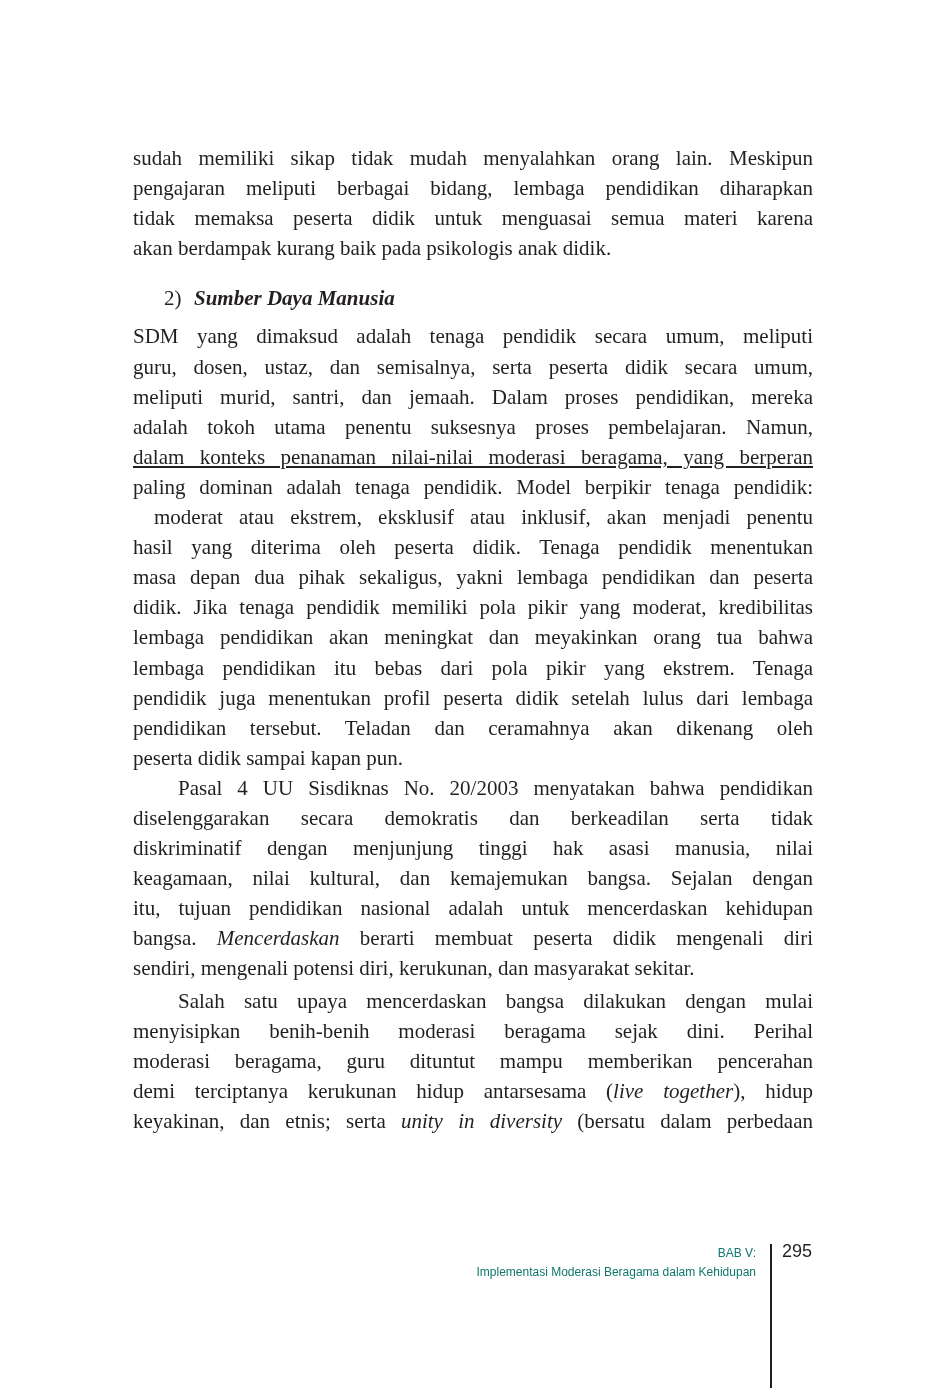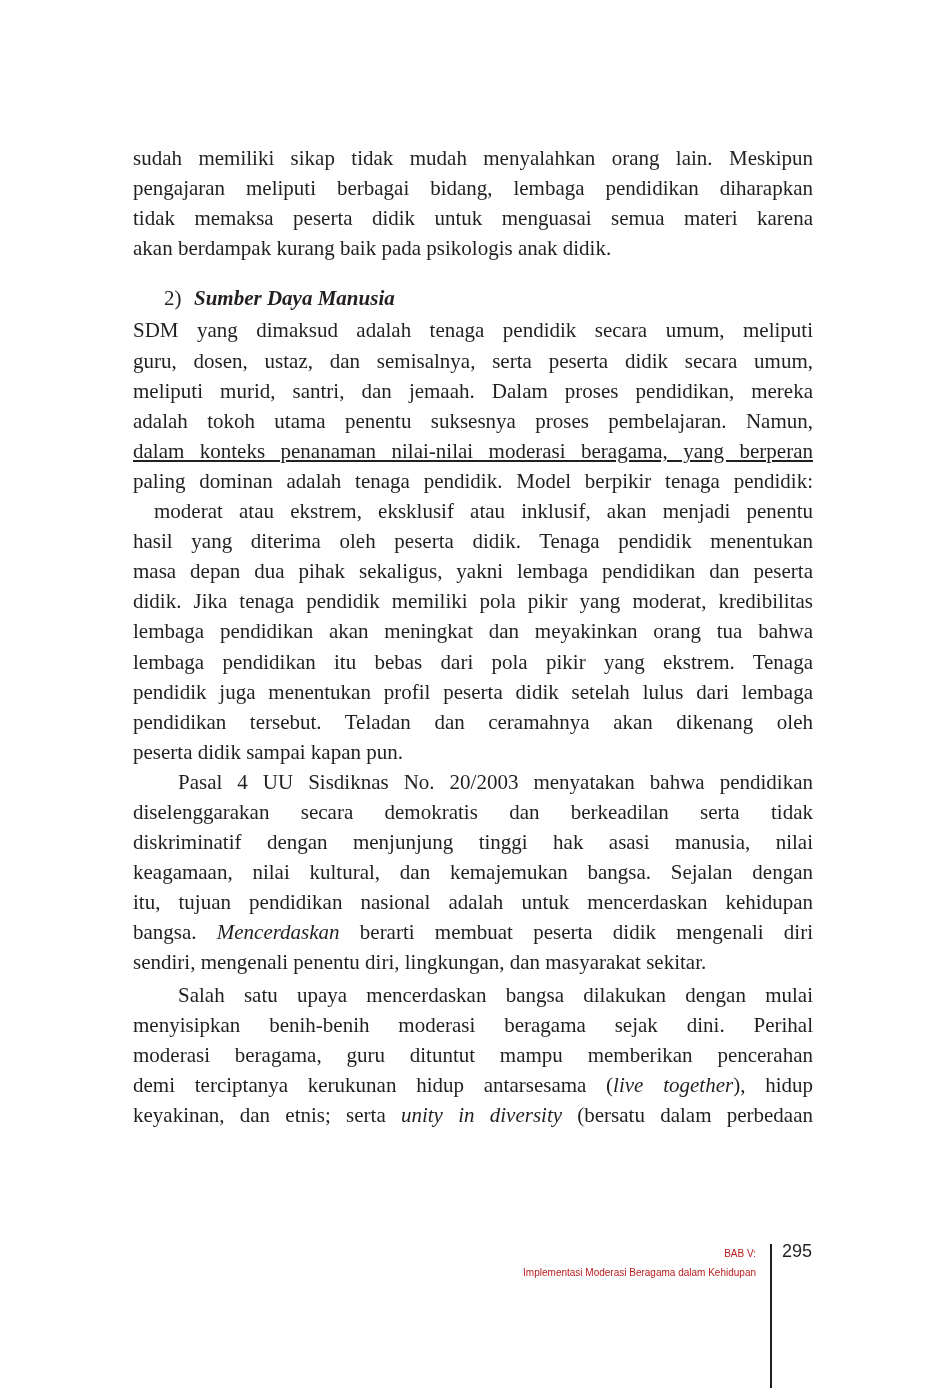--- a/index.html
+++ b/index.html
@@ -6,38 +6,38 @@
   body { width: 946px; height: 1388px; position: relative; overflow: hidden; }
   .page { position: absolute; left: 133px; top: 143px; width: 680px;
     font-family: "Liberation Serif", "DejaVu Serif", serif; font-size: 21px; line-height: 30.1px; color: #231f20; }
   .p { margin: 0; text-align: justify; text-align-last: left; }
   .line { display: block; text-align: justify; text-align-last: justify; white-space: nowrap; height: 30.1px; }
   .line.last { text-align-last: left; }
   .indent { text-indent: 45px; }
   .heading { margin: 21px 0 9px 0; padding-left: 0; font-style: italic; font-weight: bold; }
   .gap { height: 2px; }
   .footer { position: absolute; top: 1244px; right: 190px; text-align: right;
-    font-family: "Liberation Sans", "DejaVu Sans", sans-serif; font-size: 10px; line-height: 19px; color: #b91c1c; margin-left: 14px; }
+    font-family: "Liberation Sans", "DejaVu Sans", sans-serif; font-size: 12px; line-height: 19px; color: #0f766e; margin-left: 14px; }
   .rule { position: absolute; left: 770px; top: 1244px; width: 2px; height: 144px; background: #231f20; }
   .pagenum { position: absolute; left: 782px; top: 1241px; font-family: "Liberation Sans", "DejaVu Sans", sans-serif; font-size: 18px; color: #231f20; }
   i { font-style: italic; }
 </style>
 </head>
 <body>
 
 <div class="page">
 
   <div class="p">
     <span class="line" style="text-align: left; white-space: pre; word-spacing: 0px;">sudah memiliki sikap tidak mudah menyalahkan orang lain. Meskipun</span>
     <span class="line" style="text-align: left; white-space: pre; word-spacing: 0px;">pengajaran meliputi berbagai bidang, lembaga pendidikan diharapkan</span>
     <span class="line" style="text-align: left; white-space: pre; word-spacing: 0px;">tidak memaksa peserta didik untuk menguasai semua materi karena</span>
     <span class="line last" style="white-space: pre; text-align: left;">akan berdampak kurang baik pada psikologis anak didik.</span>
   </div>
 
-  <div class="heading" style="margin-top:20px;margin-bottom:2px;">
+  <div class="heading" style="margin-top:20px;margin-bottom:8px;">
     <span style="font-style:normal;font-weight:normal;display:inline-block;margin-left:31px;width:30px;">2)</span><span>Sumber Daya Manusia</span>
   </div>
 
   <div class="p">
     <span class="line" style="text-align: left; white-space: pre; word-spacing: 0px;">SDM yang dimaksud adalah tenaga pendidik secara umum, meliputi</span>
     <span class="line" style="text-align: left; white-space: pre; word-spacing: 0px;">guru, dosen, ustaz, dan semisalnya, serta peserta didik secara umum,</span>
     <span class="line" style="text-align: right; white-space: pre; word-spacing: 0px;">meliputi murid, santri, dan jemaah. Dalam proses pendidikan, mereka</span>
     <span class="line" style="text-align: left; white-space: pre; word-spacing: 0px;">adalah tokoh utama penentu suksesnya proses pembelajaran. Namun,</span>
     <span class="line" style="text-align: left; white-space: pre; word-spacing: 0px; text-decoration: underline;">dalam konteks penanaman nilai-nilai moderasi beragama, yang berperan</span>
     <span class="line" style="text-align: left; white-space: pre; word-spacing: 0px;">paling dominan adalah tenaga pendidik. Model berpikir tenaga pendidik:</span>
@@ -52,21 +52,21 @@
     <span class="line last" style="white-space: pre; text-align: left;">peserta didik sampai kapan pun.</span>
   </div>
 
   <div class="p">
     <span class="line indent" style="text-align: left; white-space: pre; word-spacing: 0px;">Pasal 4 UU Sisdiknas No. 20/2003 menyatakan bahwa pendidikan</span>
     <span class="line" style="text-align: left; white-space: pre; word-spacing: 0px;">diselenggarakan secara demokratis dan berkeadilan serta tidak</span>
     <span class="line" style="text-align: left; white-space: pre; word-spacing: 0px;">diskriminatif dengan menjunjung tinggi hak asasi manusia, nilai</span>
     <span class="line" style="text-align: left; white-space: pre; word-spacing: 0px;">keagamaan, nilai kultural, dan kemajemukan bangsa. Sejalan dengan</span>
     <span class="line" style="text-align: left; white-space: pre; word-spacing: 0px;">itu, tujuan pendidikan nasional adalah untuk mencerdaskan kehidupan</span>
     <span class="line" style="text-align: left; white-space: pre; word-spacing: 0px;"><span>bangsa. </span><i>Mencerdaskan</i><span> berarti membuat peserta didik mengenali diri</span></span>
-    <span class="line last" style="white-space: pre; text-align: left;">sendiri, mengenali penentu diri, lingkungan, dan masyarakat sekitar.</span>
+    <span class="line last" style="white-space: pre; text-align: left;">sendiri, mengenali potensi diri, kerukunan, dan masyarakat sekitar.</span>
   </div>
 
   <div class="gap"></div>
 
   <div class="p">
     <span class="line indent" style="text-align: right; white-space: pre; word-spacing: 0px;">Salah satu upaya mencerdaskan bangsa dilakukan dengan mulai</span>
     <span class="line" style="text-align: left; white-space: pre; word-spacing: 0px;">menyisipkan benih-benih moderasi beragama sejak dini. Perihal</span>
     <span class="line" style="text-align: left; white-space: pre; word-spacing: 0px;">moderasi beragama, guru dituntut mampu memberikan pencerahan</span>
     <span class="line" style="text-align: left; white-space: pre; word-spacing: -0.00446429px;"><span>demi terciptanya kerukunan hidup antarsesama (</span><i>live together</i><span>), hidup</span></span>
     <span class="line" style="text-align: left; white-space: pre; word-spacing: 0px;"><span>keyakinan, dan etnis; serta </span><i>unity in diversity</i><span> (bersatu dalam perbedaan</span></span>

